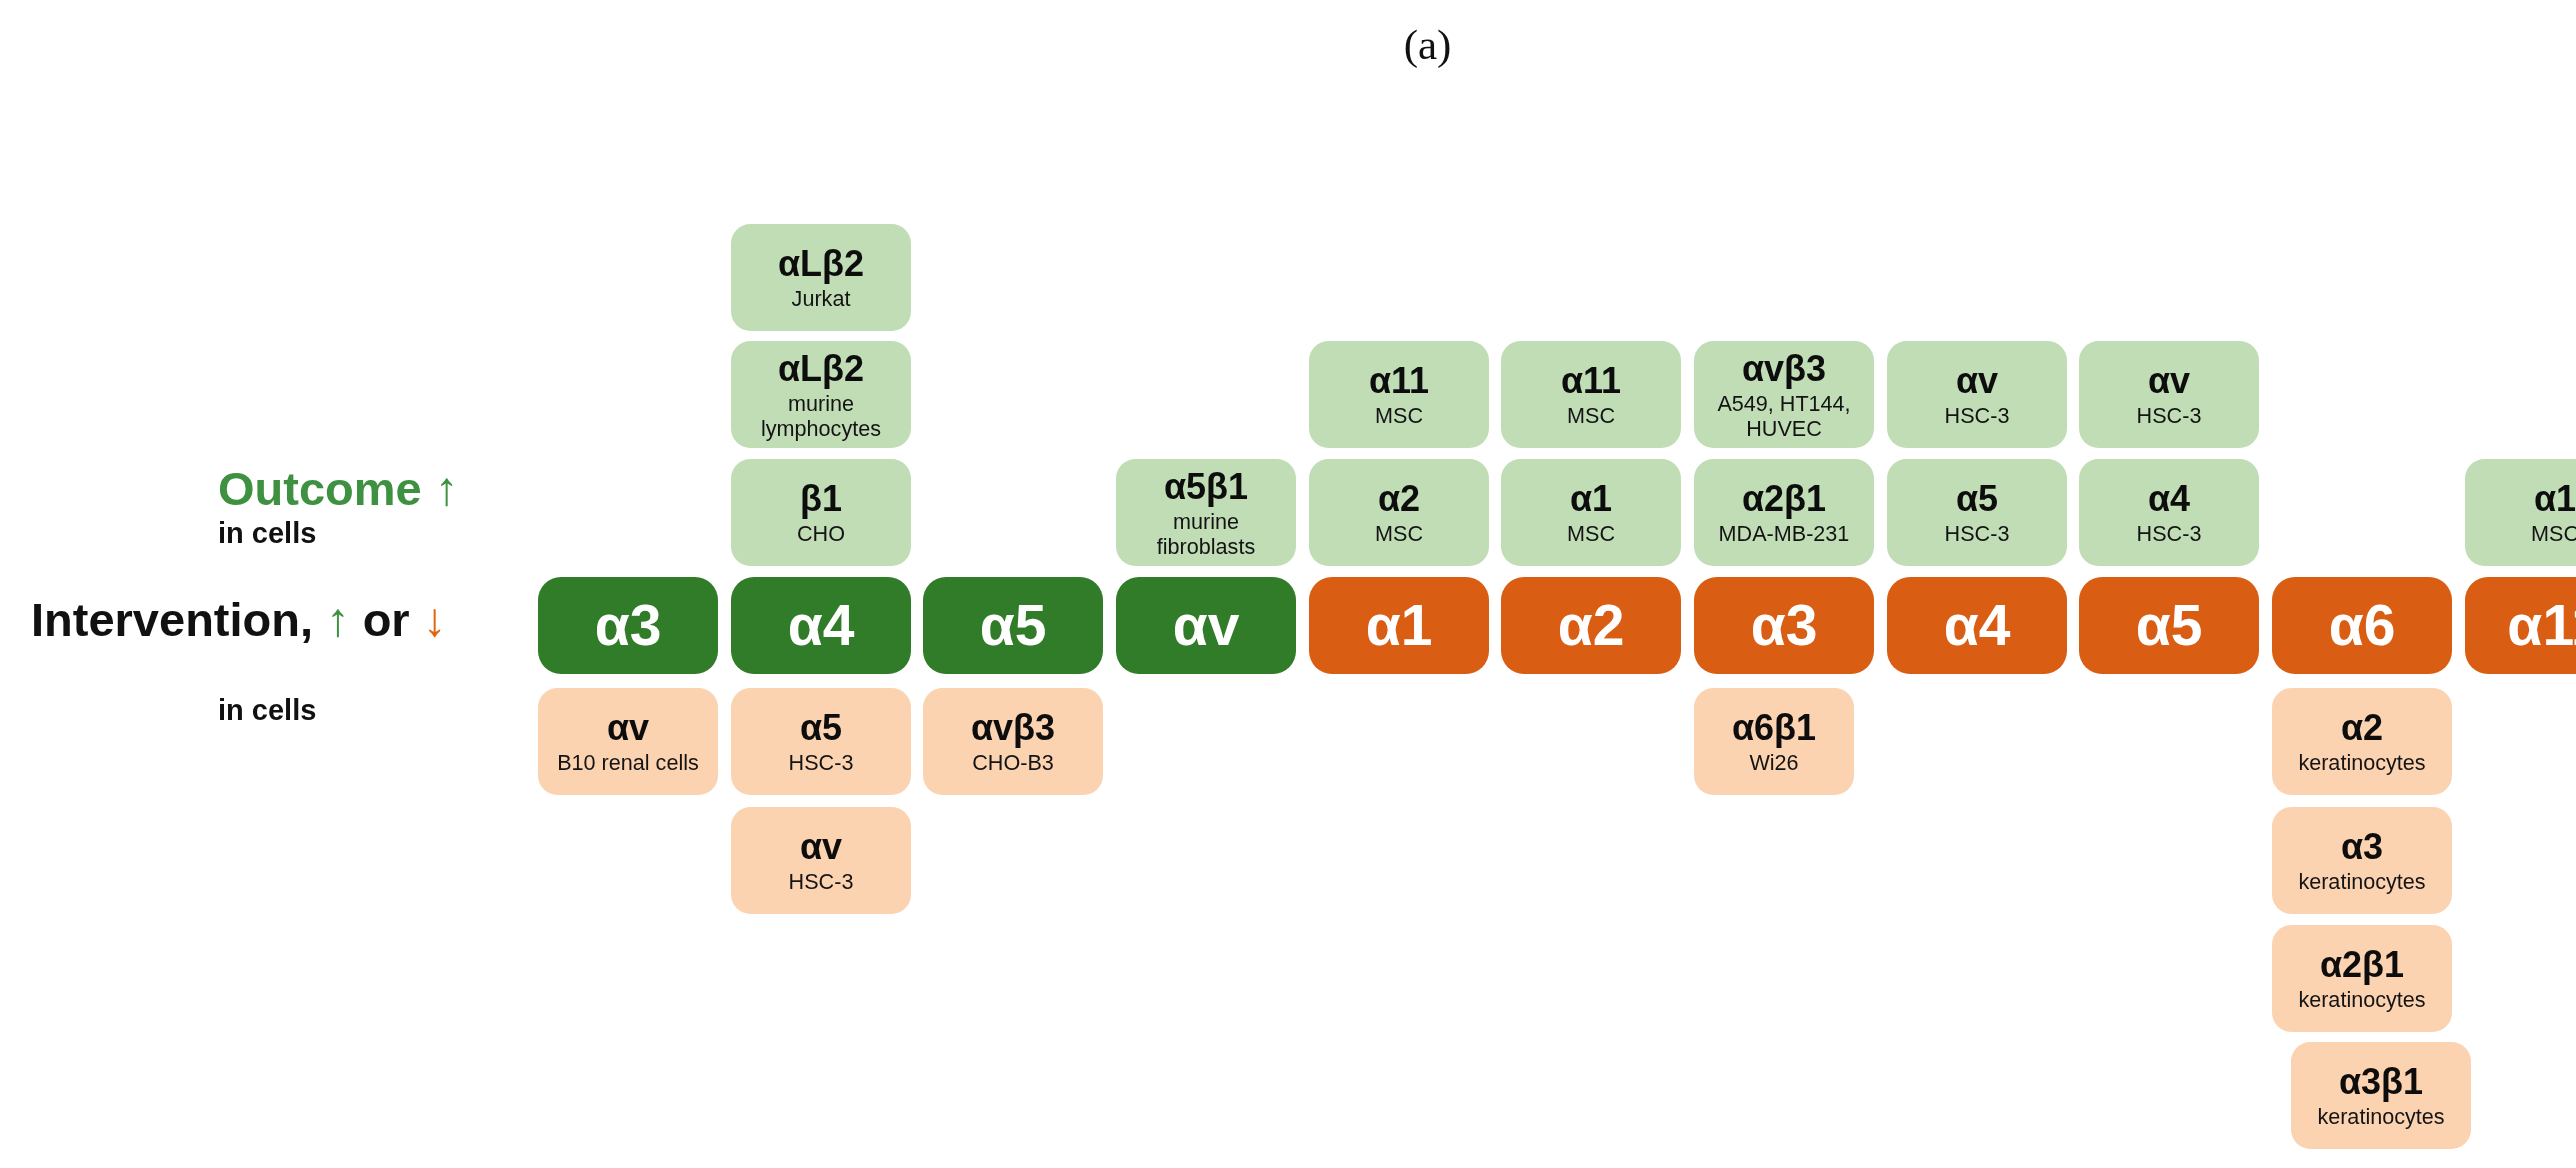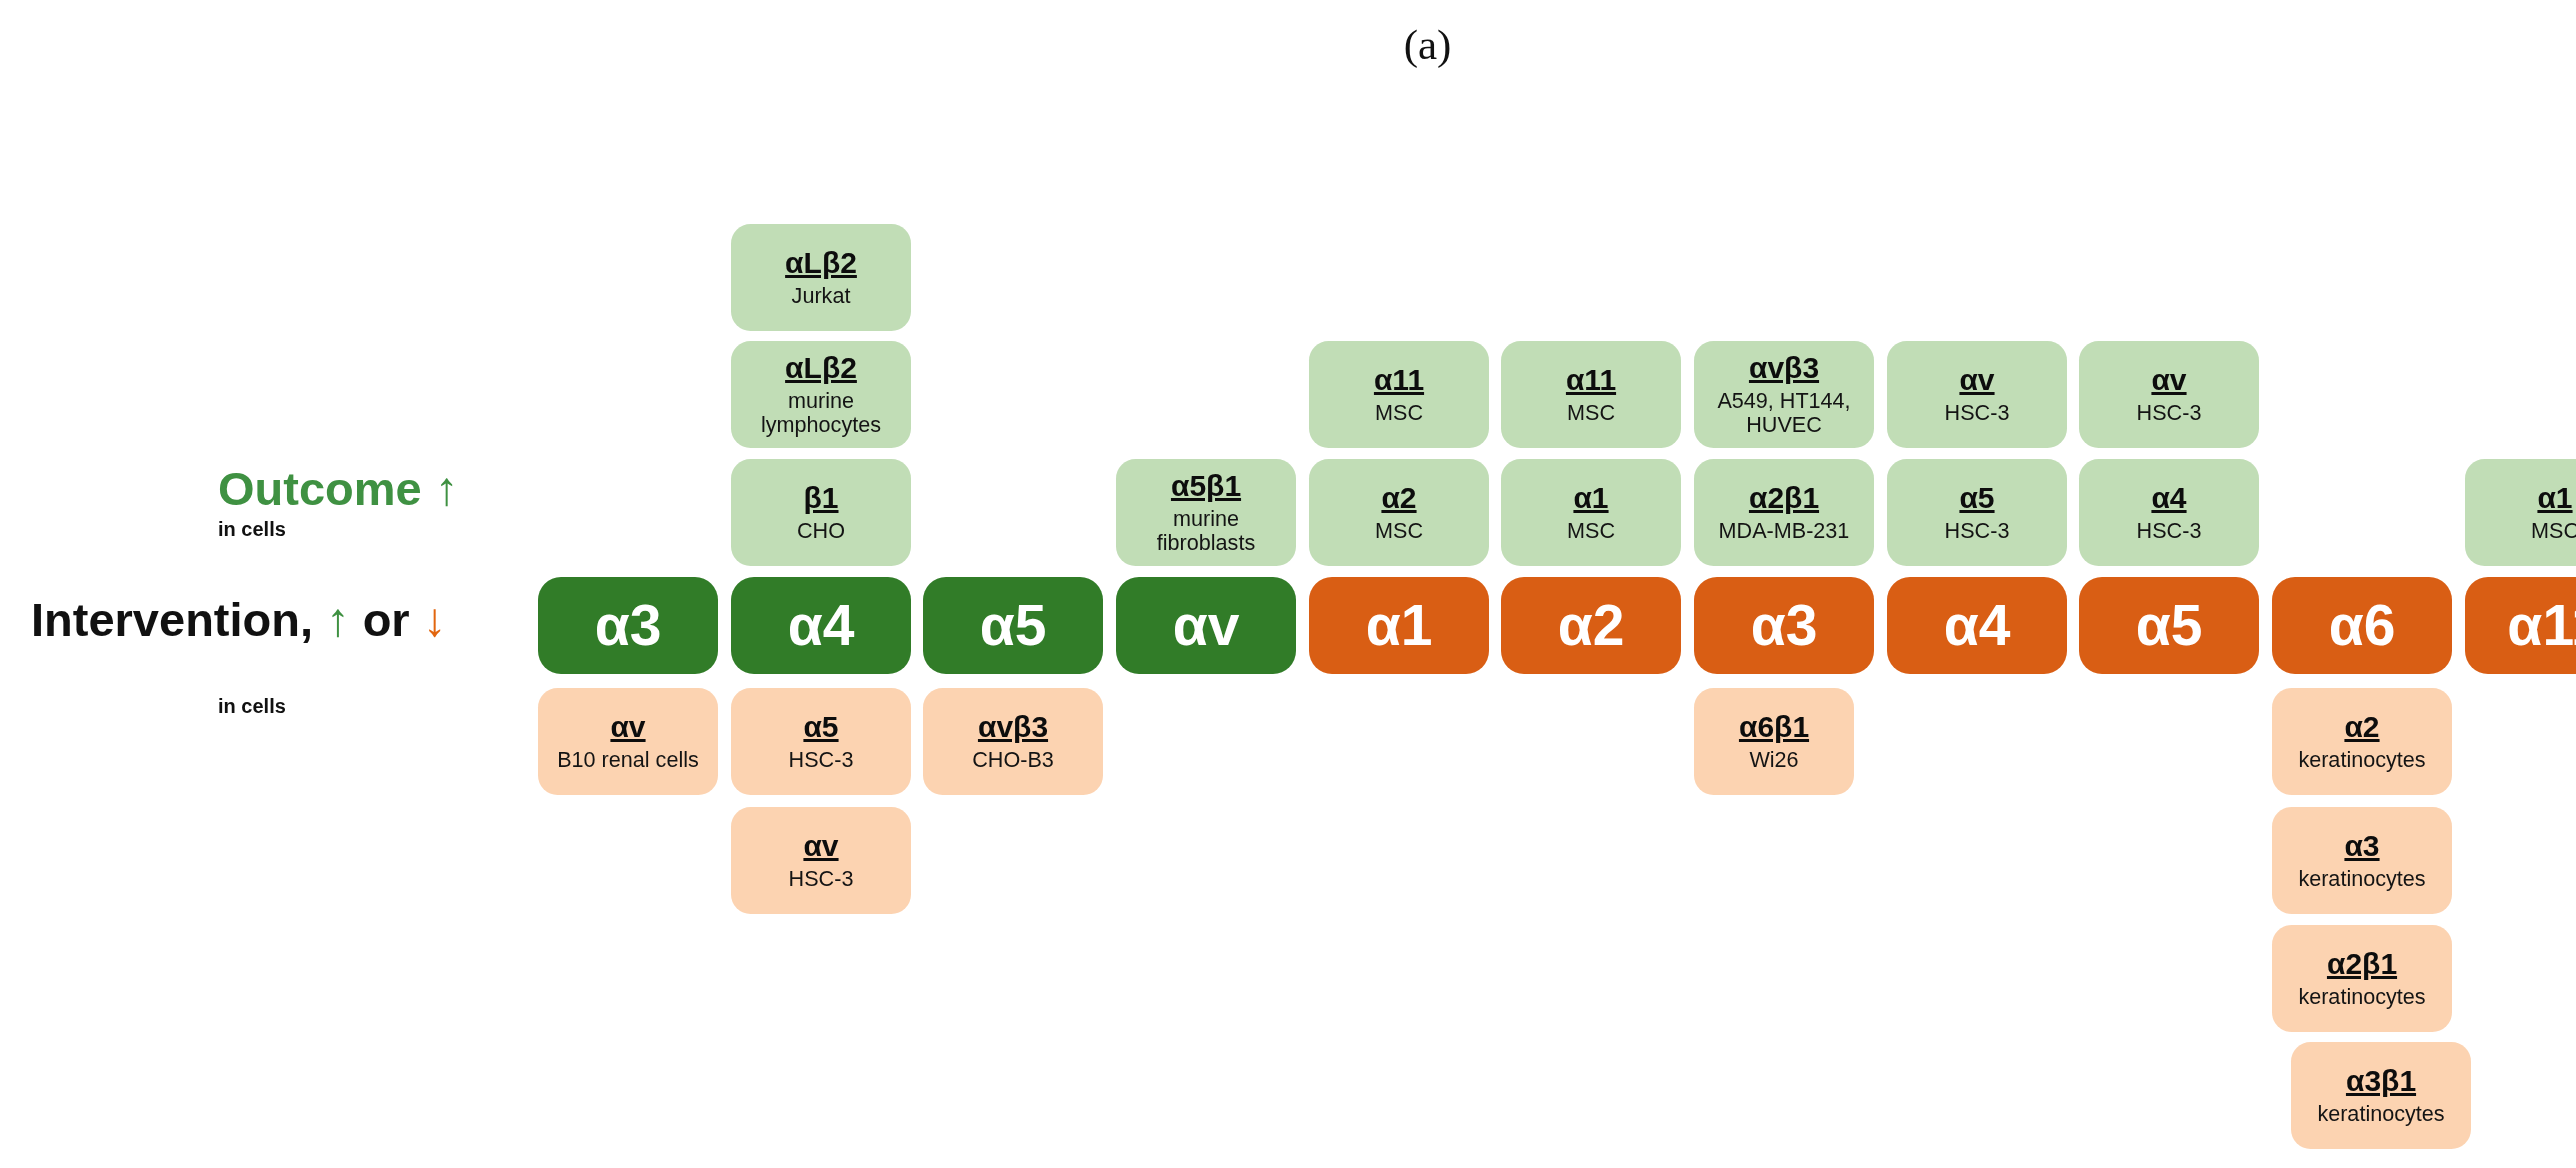--- a/index.html
+++ b/index.html
@@ -12,40 +12,40 @@
   }
   .fig-title{
     position:absolute;left:0;top:19.6px;width:100%;
     text-align:center;
     font-family:"Liberation Serif","DejaVu Serif",serif;
     font-size:43px;color:#111;
   }
   
   .side-label{position:absolute;white-space:nowrap;}
   .side-label .big{font-size:47px;font-weight:bold;line-height:1.1;}
-  .side-label .small{font-size:20px;font-weight:bold;color:#111;line-height:1.1;margin-top:3.1px;}
+  .side-label .small{font-size:29px;font-weight:bold;color:#111;line-height:1.1;margin-top:3.1px;}
   .green-text{color:var(--label-green,#3f9142);}
   .orange-text{color:var(--label-orange,#e2660f);}
   .black-text{color:#111;}
   .outcome-up-label{left:218px;top:463px;}
   .intervention-label{left:31px;top:594px;}
   .outcome-down-label{left:218px;top:692px;}
   
   .box{
     position:absolute;
     border-radius:19.6px;
     display:flex;flex-direction:column;
     align-items:center;justify-content:center;
     text-align:center;
     box-sizing:border-box;
     padding:4.1px 6.2px;
   }
   .box.up{background:var(--light-green,#c1ddb6);}
   .box.down{background:var(--light-peach,#fcd3b1);}
-  .box .box-title{font-size:30px;font-weight:bold;color:#0d0d0d;line-height:1.15;text-decoration:underline;}
+  .box .box-title{font-size:36px;font-weight:bold;color:#0d0d0d;line-height:1.15;}
   .box .box-sub{font-size:21.6px;color:#141414;line-height:1.14;margin-top:3.1px;}
   .box.iv{border-radius:23px;}
   .box.iv .iv-label{font-size:57px;font-weight:bold;color:#ffffff;line-height:1;}
   .box.iv-green{background:var(--dark-green,#317c28);}
   .box.iv-orange{background:var(--box-orange,#d95e14);}
 </style>
 </head>
 <body>
 
 <div class="canvas">

